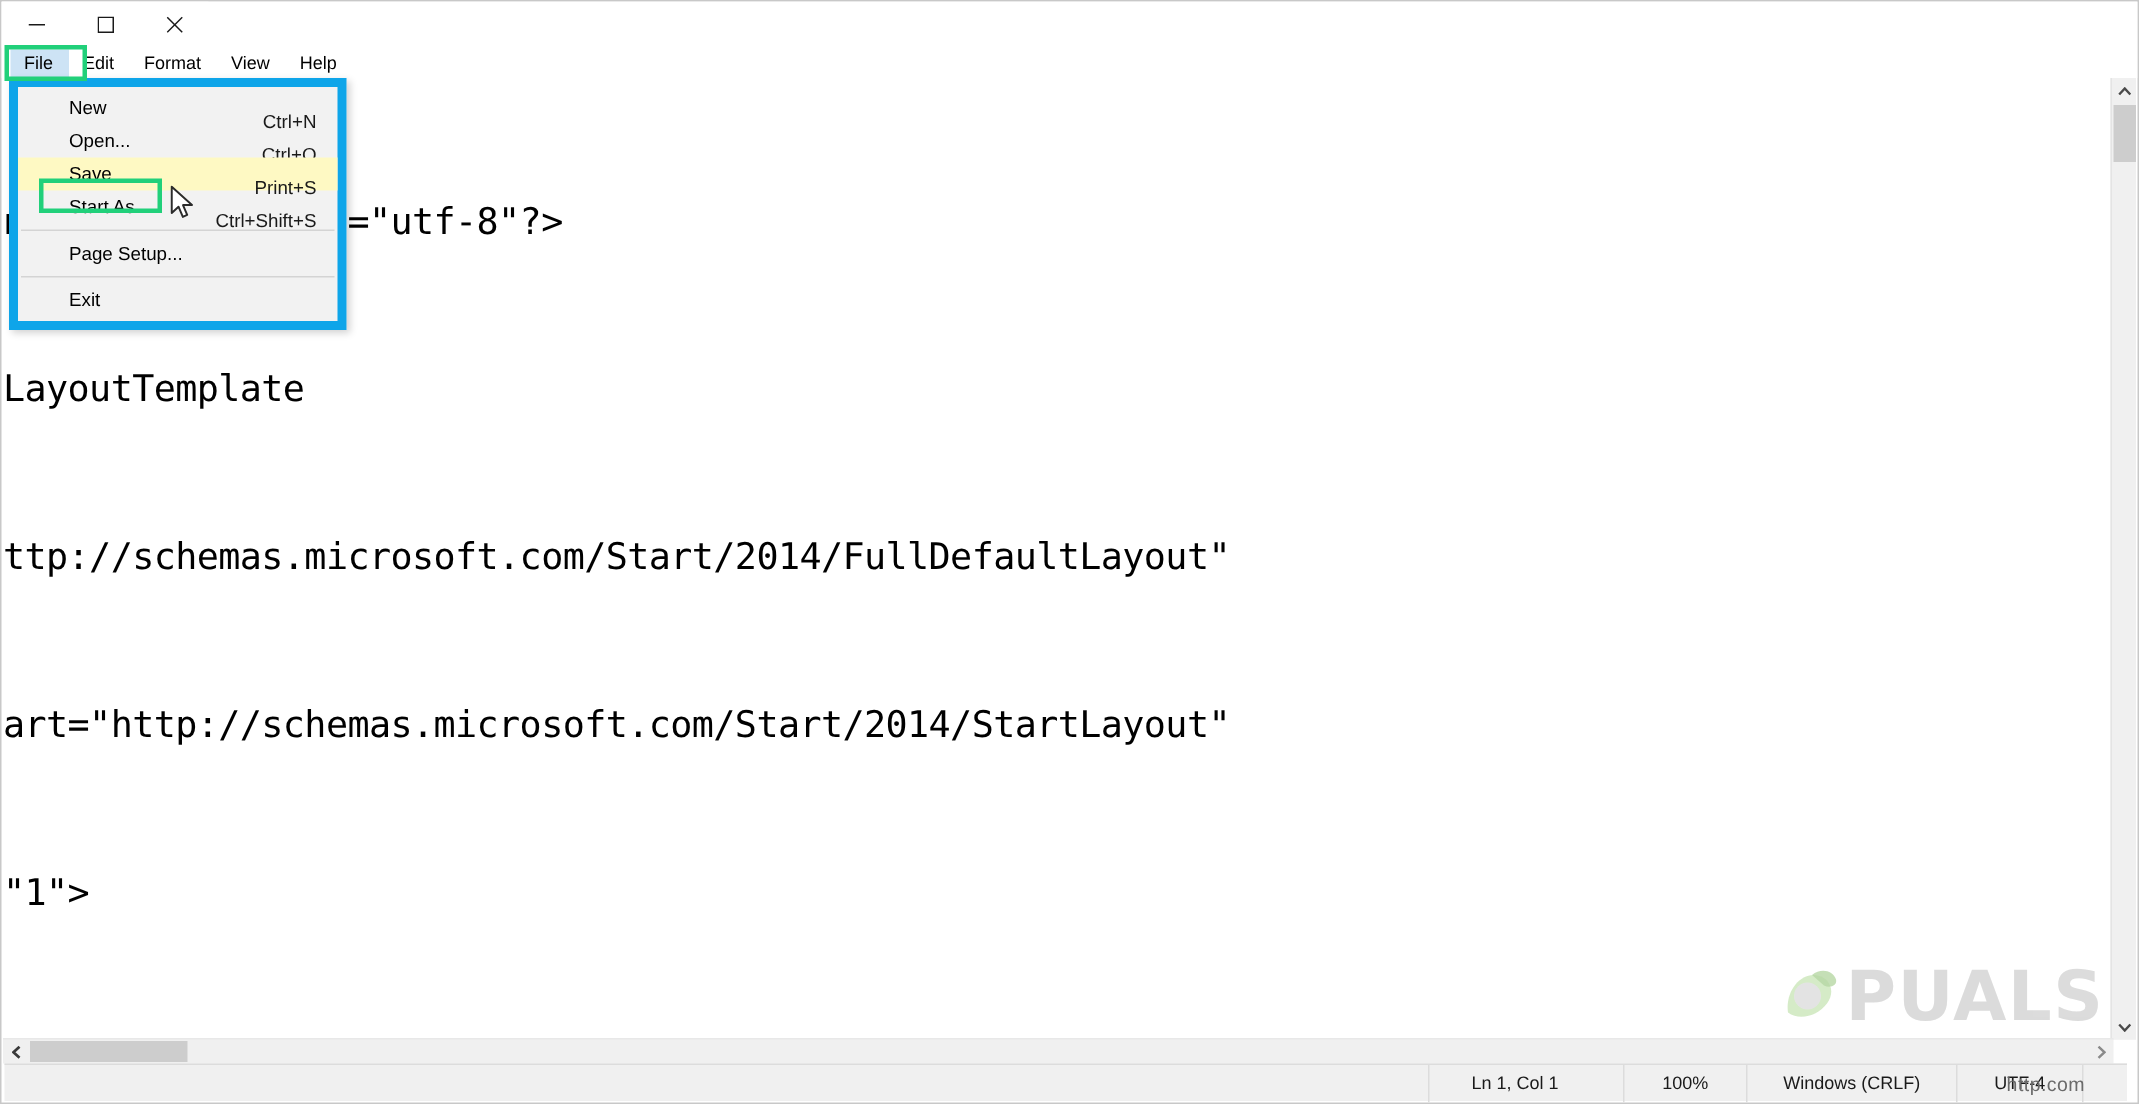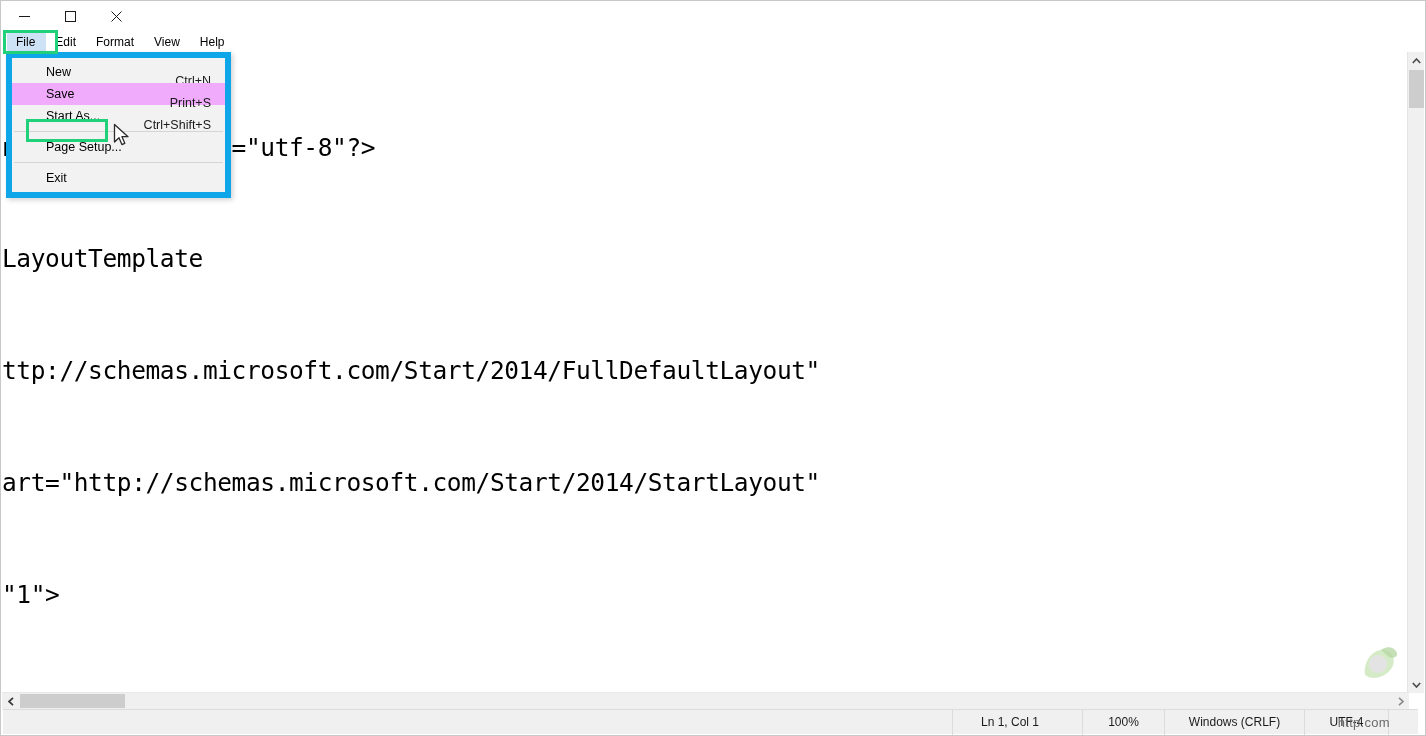--- a/index.html
+++ b/index.html
@@ -272,21 +272,21 @@
     height: 22px;
     display: flex;
     align-items: center;
     font-size: 12.5px;
     color: #000000;
     padding: 0 14px 0 34px;
     box-sizing: border-box;
     white-space: nowrap;
   }
   .mi.selected {
-    background: #f0abfc;
+    background: #fef9c3;
   }
   .mi-label { flex: 1 1 auto; }
   .mi-accel {
     flex: 0 0 auto;
     color: #1a1a1a;
     padding-left: 18px;
     margin-top: 18px;
   }
   .mi-sep {
     height: 1px;
@@ -402,20 +402,21 @@
       
     </div>
   </div>
 
   <div class="appuals-wm">
     <svg width="46" height="46" viewBox="0 0 46 46">
       <path d="M8 34 C6 20, 16 8, 26 9 C36 10, 40 20, 34 28 C28 36, 16 40, 8 34 Z" fill="#8fc96b" opacity="0.75"></path>
       <path d="M24 9 C30 4, 38 6, 40 12 C41 16, 36 18, 32 16 Z" fill="#6fb04a" opacity="0.8"></path>
       <circle cx="21" cy="23" r="9" fill="#c9c9c9"></circle>
     </svg>
+    <span class="wm-text">PUALS</span>
   </div>
 
   <div class="vscroll">
     <div class="vs-arrow">
       <svg width="9" height="6" viewBox="0 0 9 6">
         <polyline points="0.8,5 4.5,1 8.2,5" fill="none" stroke="#4a4a4a" stroke-width="1.6"></polyline>
       </svg>
     </div>
     <div class="vs-thumb"></div>
     <div class="vs-arrow-down">
@@ -446,20 +447,24 @@
     <div class="sb-cell enc">UTF-4</div>
     <div class="sb-grip"></div>
     <div class="sb-watermark">http.com</div>
   </div>
 
   <div class="dropdown">
     <div class="mi">
       <span class="mi-label">New</span>
       <span class="mi-accel">Ctrl+N</span>
     </div>
+    <div class="mi">
+      <span class="mi-label">Open...</span>
+      <span class="mi-accel">Ctrl+O</span>
+    </div>
     <div class="mi selected">
       <span class="mi-label">Save</span>
       <span class="mi-accel">Print+S</span>
     </div>
     <div class="mi">
       <span class="mi-label">Start As...</span>
       <span class="mi-accel">Ctrl+Shift+S</span>
     </div>
     <div class="mi-sep"></div>
     <div class="mi">

